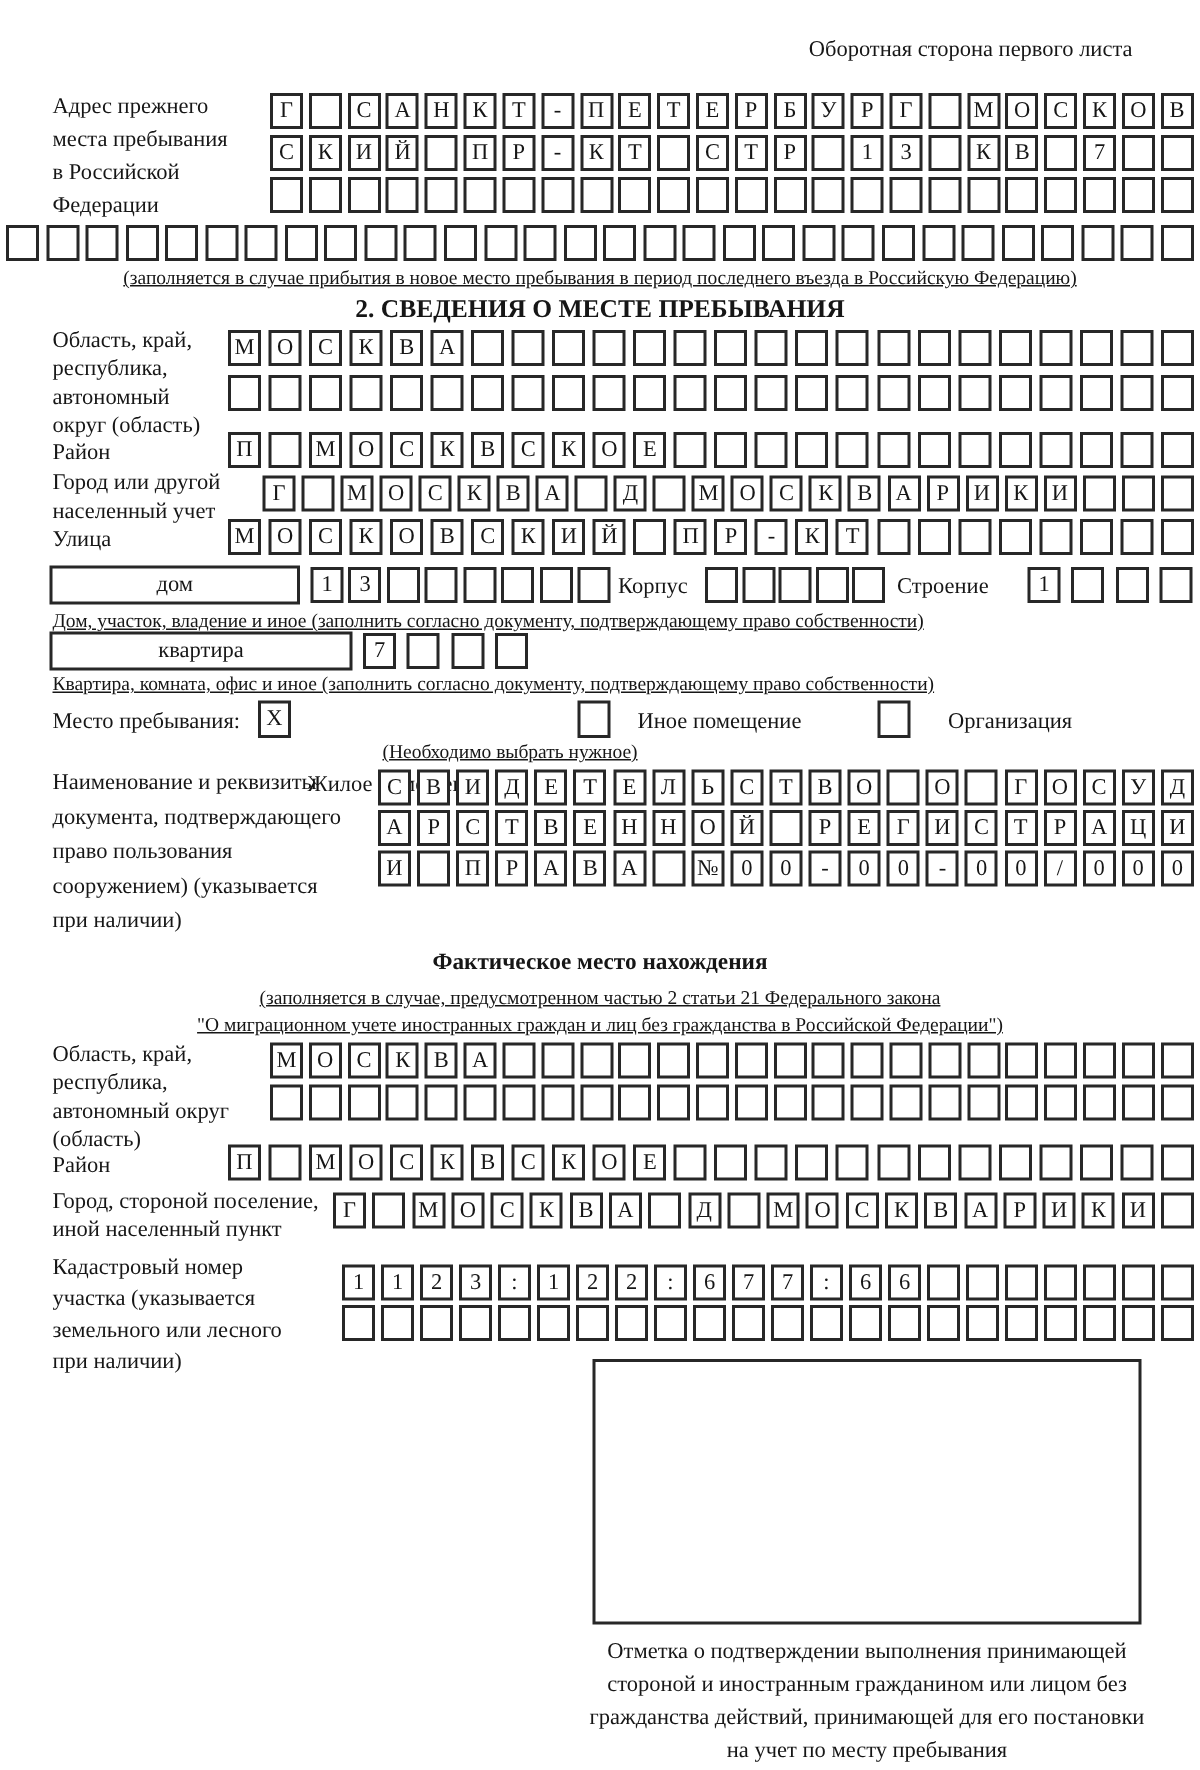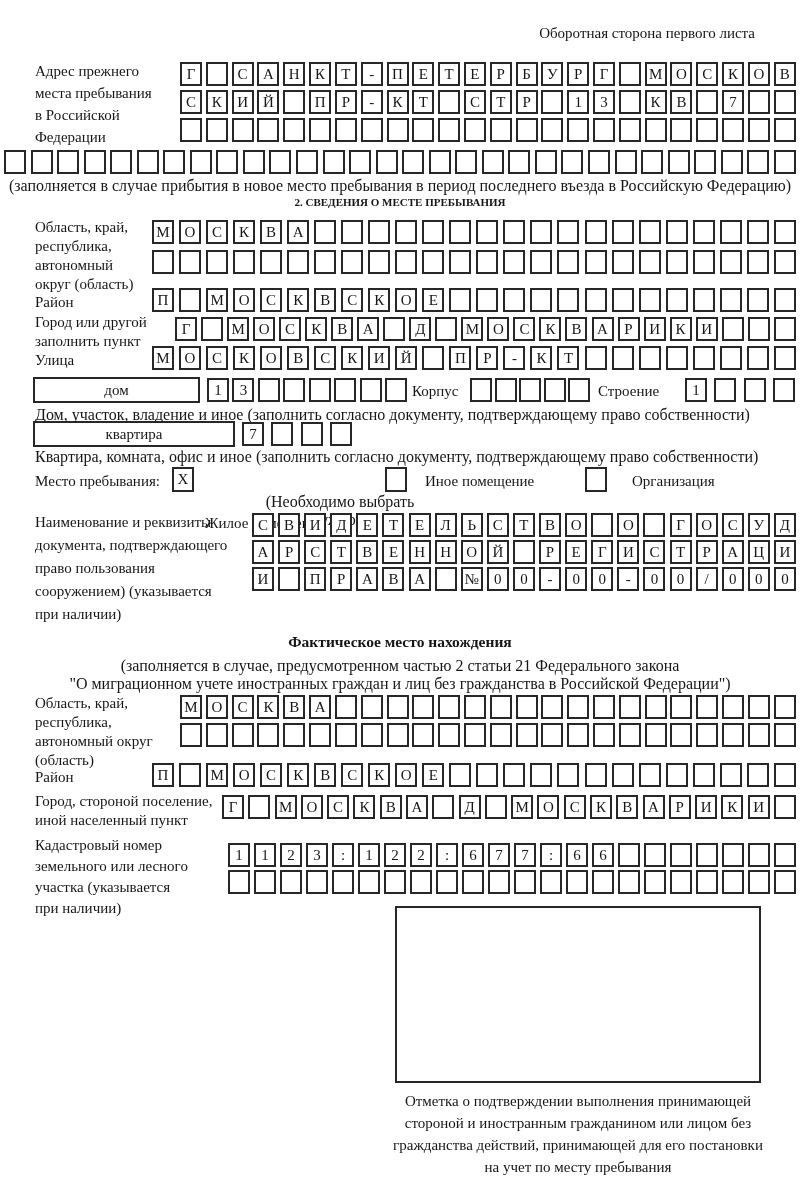--- a/index.html
+++ b/index.html
@@ -3,21 +3,21 @@
 <meta charset="utf-8">
 <style>
   html,body{margin:0;padding:0;background:#ffffff;}
   .page{
     position:relative;width:800px;height:1180px;background:#ffffff;
     font-family:"Liberation Serif","DejaVu Serif",serif;color:#161616;
     overflow:hidden;
   }
   .abs{position:absolute;}
   .lbl{font-size:15px;line-height:22px;}
-  .note{font-size:16px;}
+  .note{font-size:13px;text-decoration:underline;}
   .center{text-align:center;}
   .bold{font-weight:bold;}
   .cells{position:absolute;display:flex;justify-content:space-between;}
   .cell{
     flex:0 0 22px;height:24px;box-sizing:border-box;border:2px solid #272727;
     background:#fff;display:flex;align-items:center;justify-content:center;
     font-size:15px;font-weight:400;
   }
   .widebox{
     position:absolute;box-sizing:border-box;border:2px solid #272727;height:26px;
@@ -151,21 +151,21 @@
       <span class="cell"></span>
       <span class="cell"></span>
       <span class="cell"></span>
       <span class="cell"></span>
       <span class="cell"></span>
       <span class="cell"></span>
       <span class="cell"></span>
     </div>
   <div class="abs note center" style="left:0;top:177px;width:800px;">(заполняется в случае прибытия в новое место пребывания в период последнего въезда в Российскую Федерацию)</div>
 
-  <div class="abs bold center" style="left:0;top:196px;width:800px;font-size:11px;">2. СВЕДЕНИЯ О МЕСТЕ ПРЕБЫВАНИЯ</div>
+  <div class="abs bold center" style="left:0;top:196px;width:800px;font-size:17px;">2. СВЕДЕНИЯ О МЕСТЕ ПРЕБЫВАНИЯ</div>
 
   <div class="abs lbl lines19" style="left:35px;top:218px;width:120px;">
       <div>Область, край,</div>
       <div>республика,</div>
       <div>автономный</div>
       <div>округ (область)</div>
     </div>
   <div class="cells" style="left:152px;top:220px;width:644px;">
       <span class="cell">М</span>
       <span class="cell">О</span>
@@ -242,21 +242,21 @@
       <span class="cell"></span>
       <span class="cell"></span>
       <span class="cell"></span>
       <span class="cell"></span>
       <span class="cell"></span>
       <span class="cell"></span>
     </div>
 
   <div class="abs lbl lines19" style="left:35px;top:313px;width:140px;">
       <div>Город или другой</div>
-      <div>заполнить пункт</div>
+      <div>населенный учет</div>
     </div>
   <div class="cells" style="left:175px;top:317px;width:621px;">
       <span class="cell">Г</span>
       <span class="cell"></span>
       <span class="cell">М</span>
       <span class="cell">О</span>
       <span class="cell">С</span>
       <span class="cell">К</span>
       <span class="cell">В</span>
       <span class="cell">А</span>
@@ -544,22 +544,22 @@
       <span class="cell">А</span>
       <span class="cell">Р</span>
       <span class="cell">И</span>
       <span class="cell">К</span>
       <span class="cell">И</span>
       <span class="cell"></span>
     </div>
 
   <div class="abs lbl lines21" style="left:35px;top:835px;width:185px;">
       <div>Кадастровый номер</div>
+      <div>участка (указывается</div>
       <div>земельного или лесного</div>
-      <div>участка (указывается</div>
       <div>при наличии)</div>
     </div>
   <div class="cells" style="left:228px;top:843px;width:568px;">
       <span class="cell">1</span>
       <span class="cell">1</span>
       <span class="cell">2</span>
       <span class="cell">3</span>
       <span class="cell">:</span>
       <span class="cell">1</span>
       <span class="cell">2</span>

